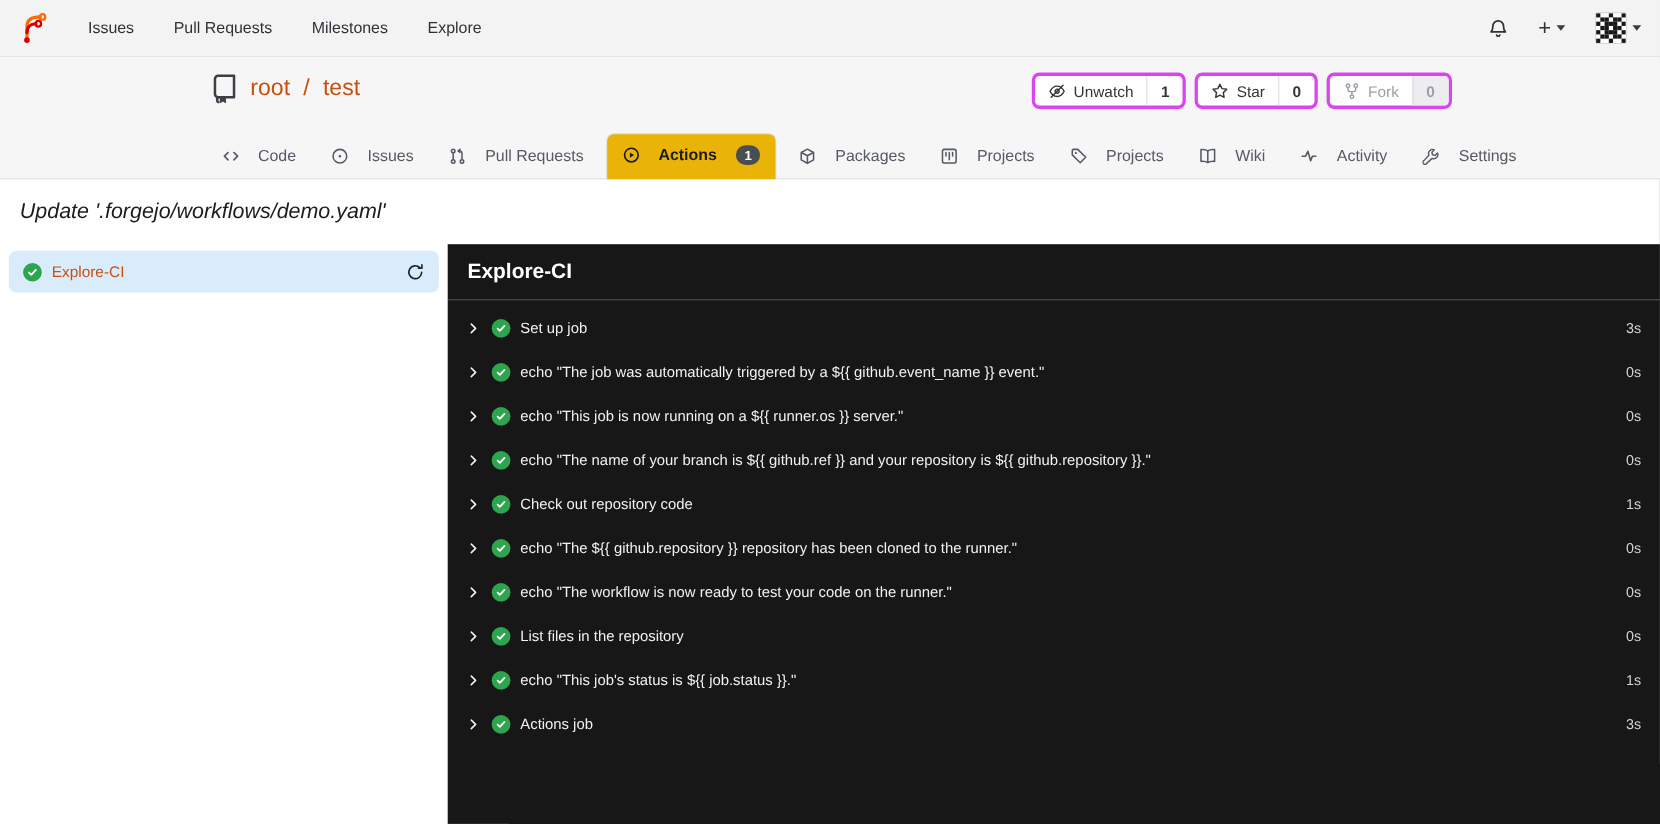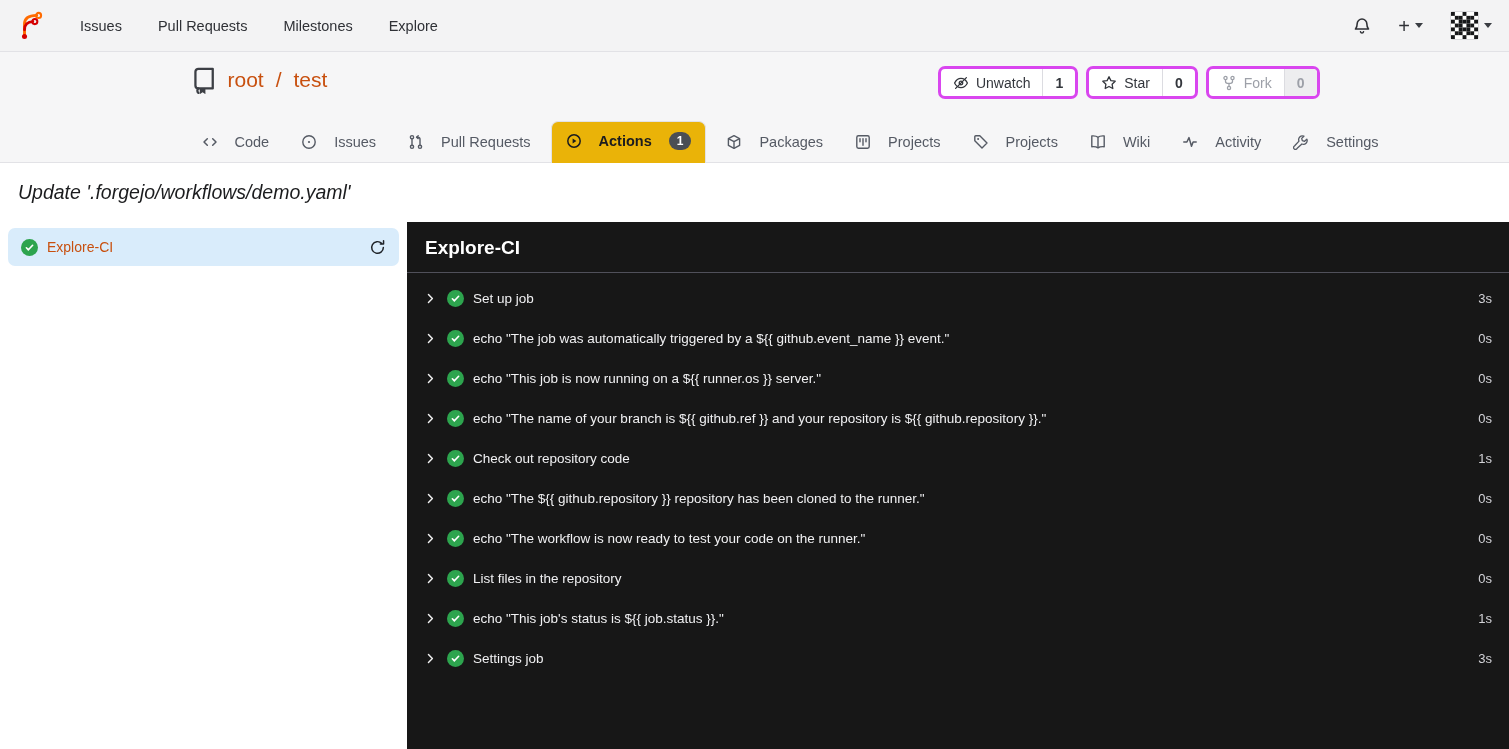--- a/index.html
+++ b/index.html
@@ -463,18 +463,18 @@
           <span class="step-chevron">
             <svg width="13" height="13" viewBox="0 0 16 16" fill="none" stroke="currentColor" stroke-width="1.8" stroke-linecap="round" stroke-linejoin="round">
               <path d="M5.5 3.2 10.3 8l-4.8 4.8"></path>
             </svg>
           </span>
           <span class="check-circle step-check">
             <svg width="11" height="11" viewBox="0 0 12 12" fill="none" stroke="#fff" stroke-width="1.8" stroke-linecap="round" stroke-linejoin="round">
               <path d="M2.6 6.3 4.8 8.5 9.4 3.6"></path>
             </svg>
           </span>
-          <span class="step-name">Settings job</span>
+          <span class="step-name">Actions job</span>
           <span class="step-duration">3s</span>
         </div>
       </div>
   </div>
 </div>
 
 </body></html>

